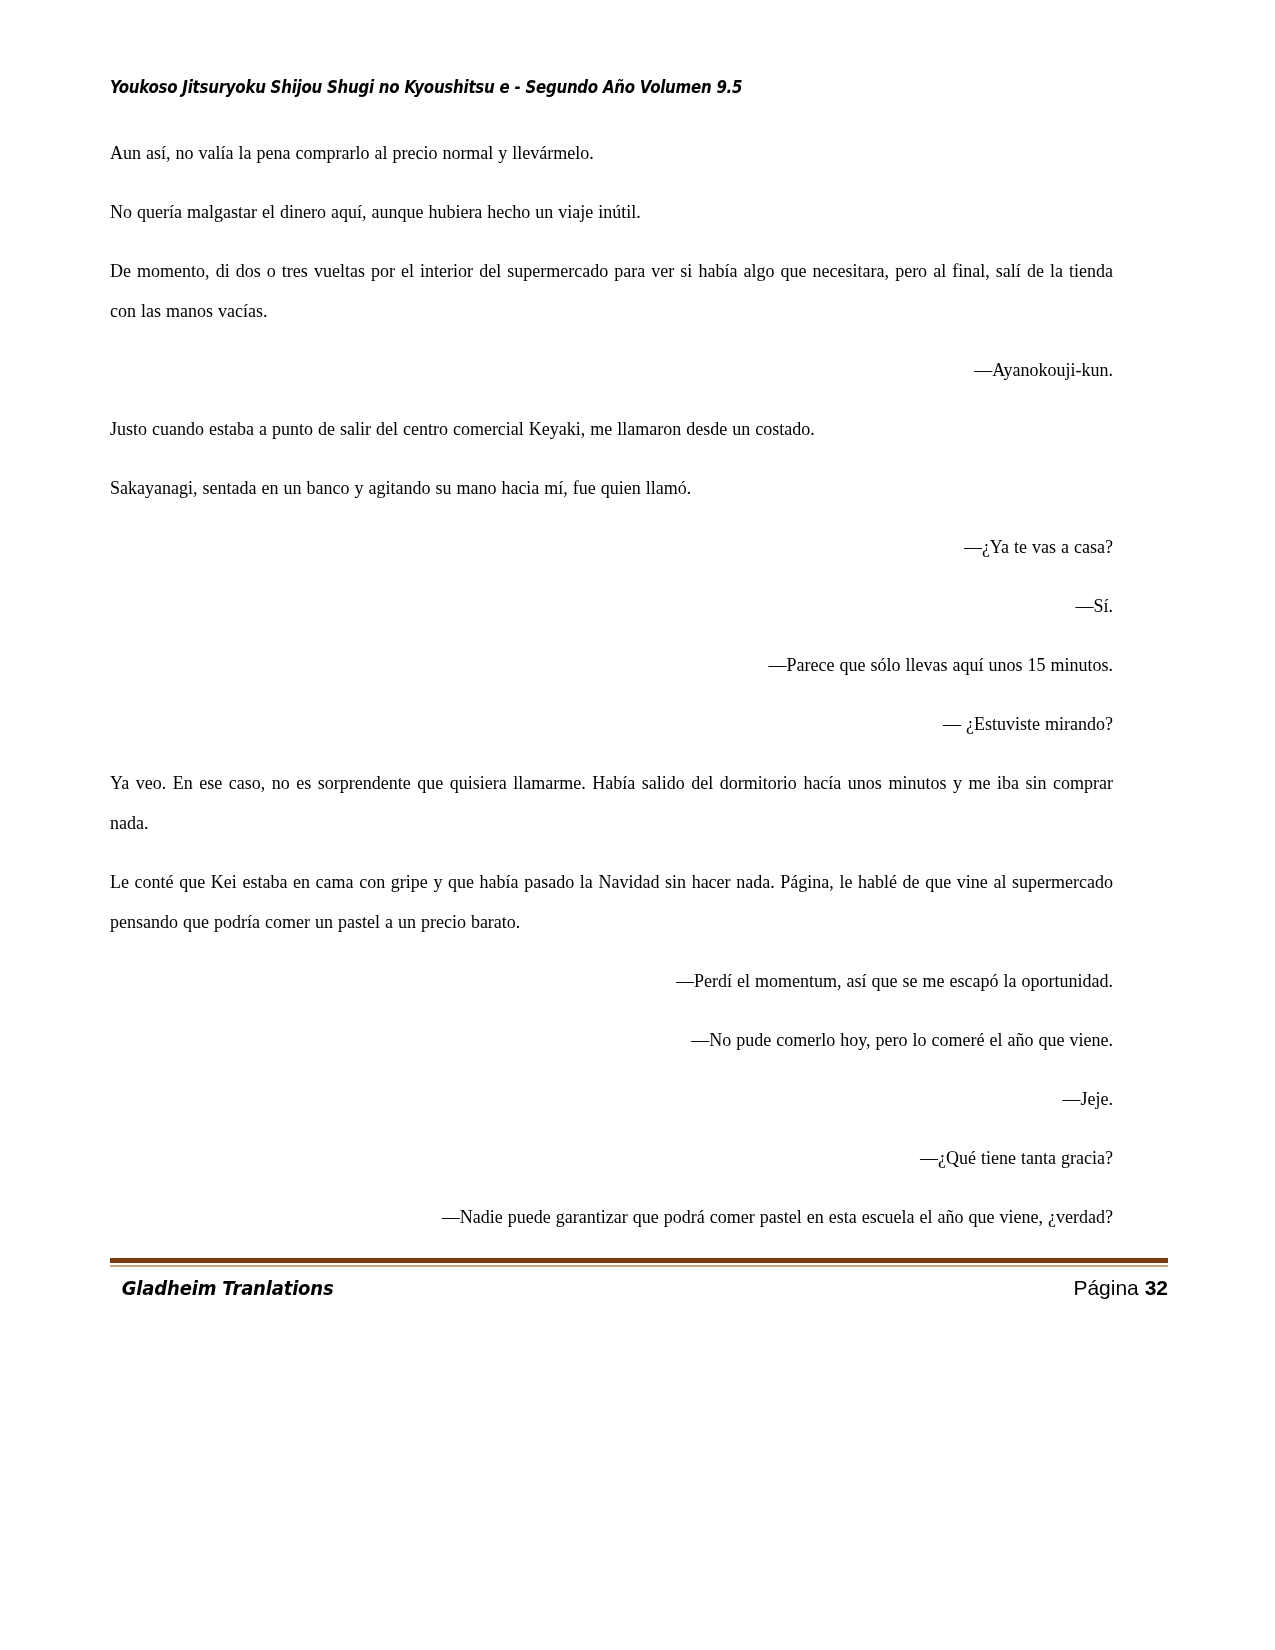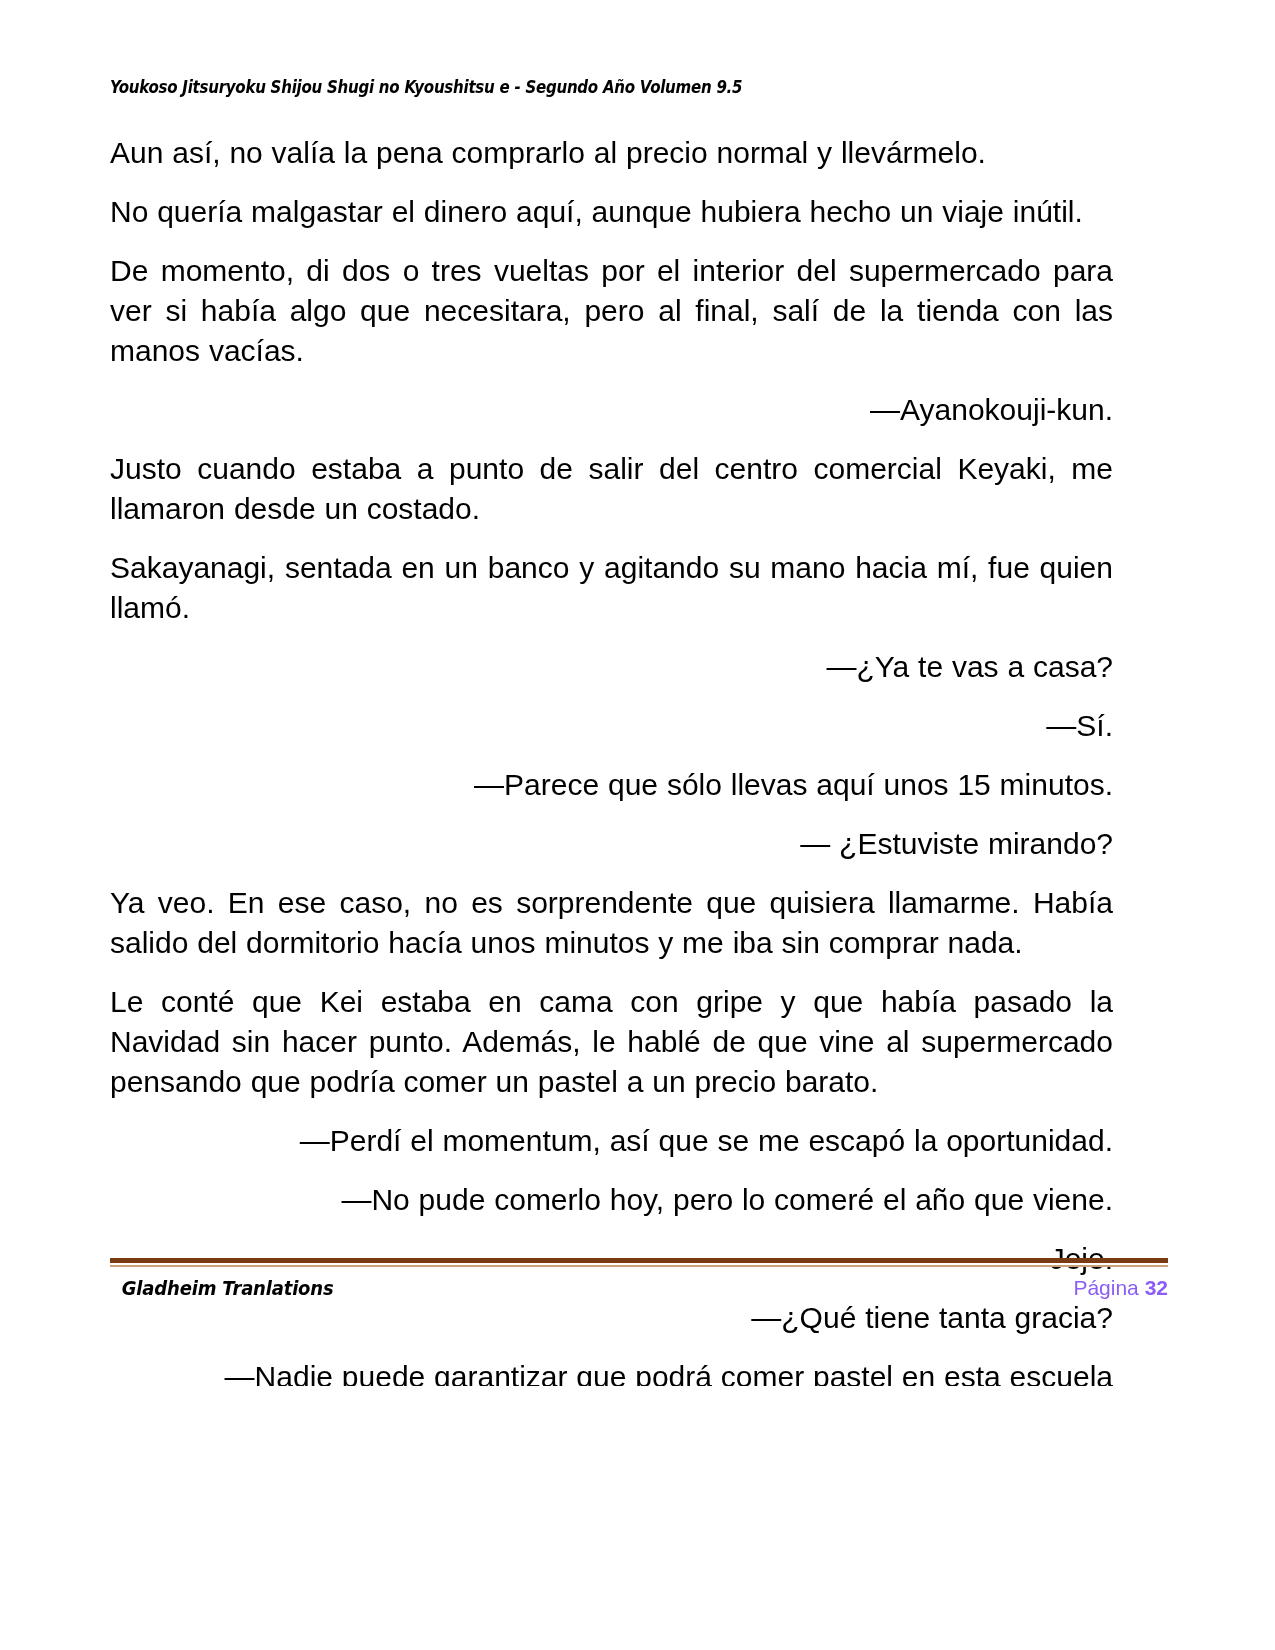--- a/index.html
+++ b/index.html
@@ -40,22 +40,22 @@
   }
 
   
   .content {
     position: absolute;
     left: 110px;
     top: 133px;
     width: 1003px;
   }
   .para {
-    font-family: Liberation Sans, sans-serif;
-    font-size: 30px;
+    font-family: Liberation Serif, serif;
+    font-size: 18px;
     line-height: 40px;
     color: #000000;
     text-align: justify;
     text-justify: inter-word;
     margin: 0 0 19px 0;
     word-spacing: 0.5px;
   }
   .para.dialogue {
     text-indent: 68px;
     text-align: right;
@@ -99,21 +99,21 @@
     font-size: 20px;
     letter-spacing: -0.2px;
     color: #000000;
     transform: scaleX(0.9);
     transform-origin: left baseline;
     white-space: nowrap;
   }
   .footer-pageno {
     font-family: "Liberation Sans", sans-serif;
     font-size: 21px;
-    color: #8b5cf6;
+    color: #000000;
     white-space: nowrap;
   }
   .footer-pageno .num {
     font-weight: 700;
   }
 </style>
 </head>
 <body>
 
 <div class="page">
@@ -127,21 +127,21 @@
       <p class="para">No quería malgastar el dinero aquí, aunque hubiera hecho un viaje inútil.</p>
       <p class="para">De momento, di dos o tres vueltas por el interior del supermercado para ver si había algo que necesitara, pero al final, salí de la tienda con las manos vacías.</p>
       <p class="para dialogue">—Ayanokouji-kun.</p>
       <p class="para">Justo cuando estaba a punto de salir del centro comercial Keyaki, me llamaron desde un costado.</p>
       <p class="para">Sakayanagi, sentada en un banco y agitando su mano hacia mí, fue quien llamó.</p>
       <p class="para dialogue">—¿Ya te vas a casa?</p>
       <p class="para dialogue">—Sí.</p>
       <p class="para dialogue">—Parece que sólo llevas aquí unos 15 minutos.</p>
       <p class="para dialogue">— ¿Estuviste mirando?</p>
       <p class="para">Ya veo. En ese caso, no es sorprendente que quisiera llamarme. Había salido del dormitorio hacía unos minutos y me iba sin comprar nada.</p>
-      <p class="para">Le conté que Kei estaba en cama con gripe y que había pasado la Navidad sin hacer punto. Además, le hablé de que vine al supermercado pensando que podría comer un pastel a un precio barato.</p>
+      <p class="para">Le conté que Kei estaba en cama con gripe y que había pasado la Navidad sin hacer nada. Página, le hablé de que vine al supermercado pensando que podría comer un pastel a un precio barato.</p>
       <p class="para dialogue">—Perdí el momentum, así que se me escapó la oportunidad.</p>
       <p class="para dialogue">—No pude comerlo hoy, pero lo comeré el año que viene.</p>
       <p class="para dialogue">—Jeje.</p>
       <p class="para dialogue">—¿Qué tiene tanta gracia?</p>
       <p class="para dialogue">—Nadie puede garantizar que podrá comer pastel en esta escuela el año que viene, ¿verdad?</p>
     </div>
 
   <div class="page-footer">
     <div class="footer-rule-thick" style="background: rgb(122, 59, 18);"></div>
     <div class="footer-rule-gap"></div>

